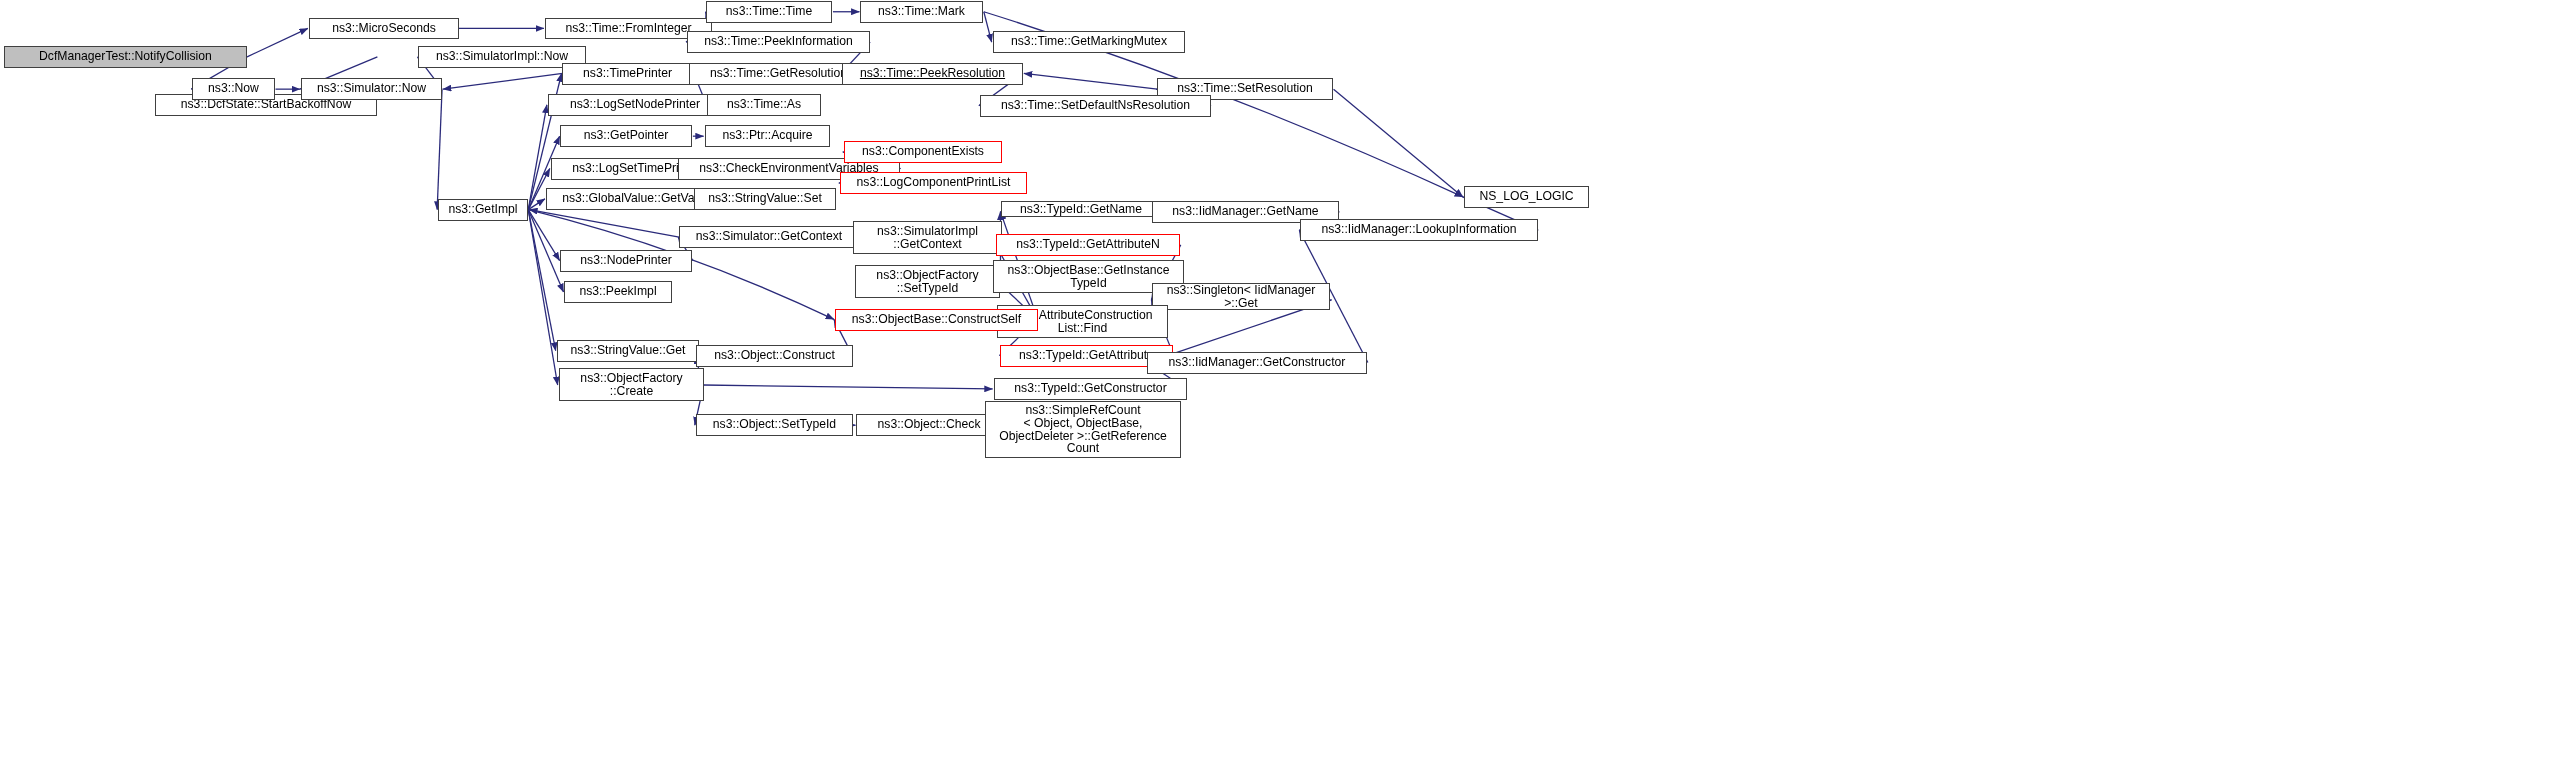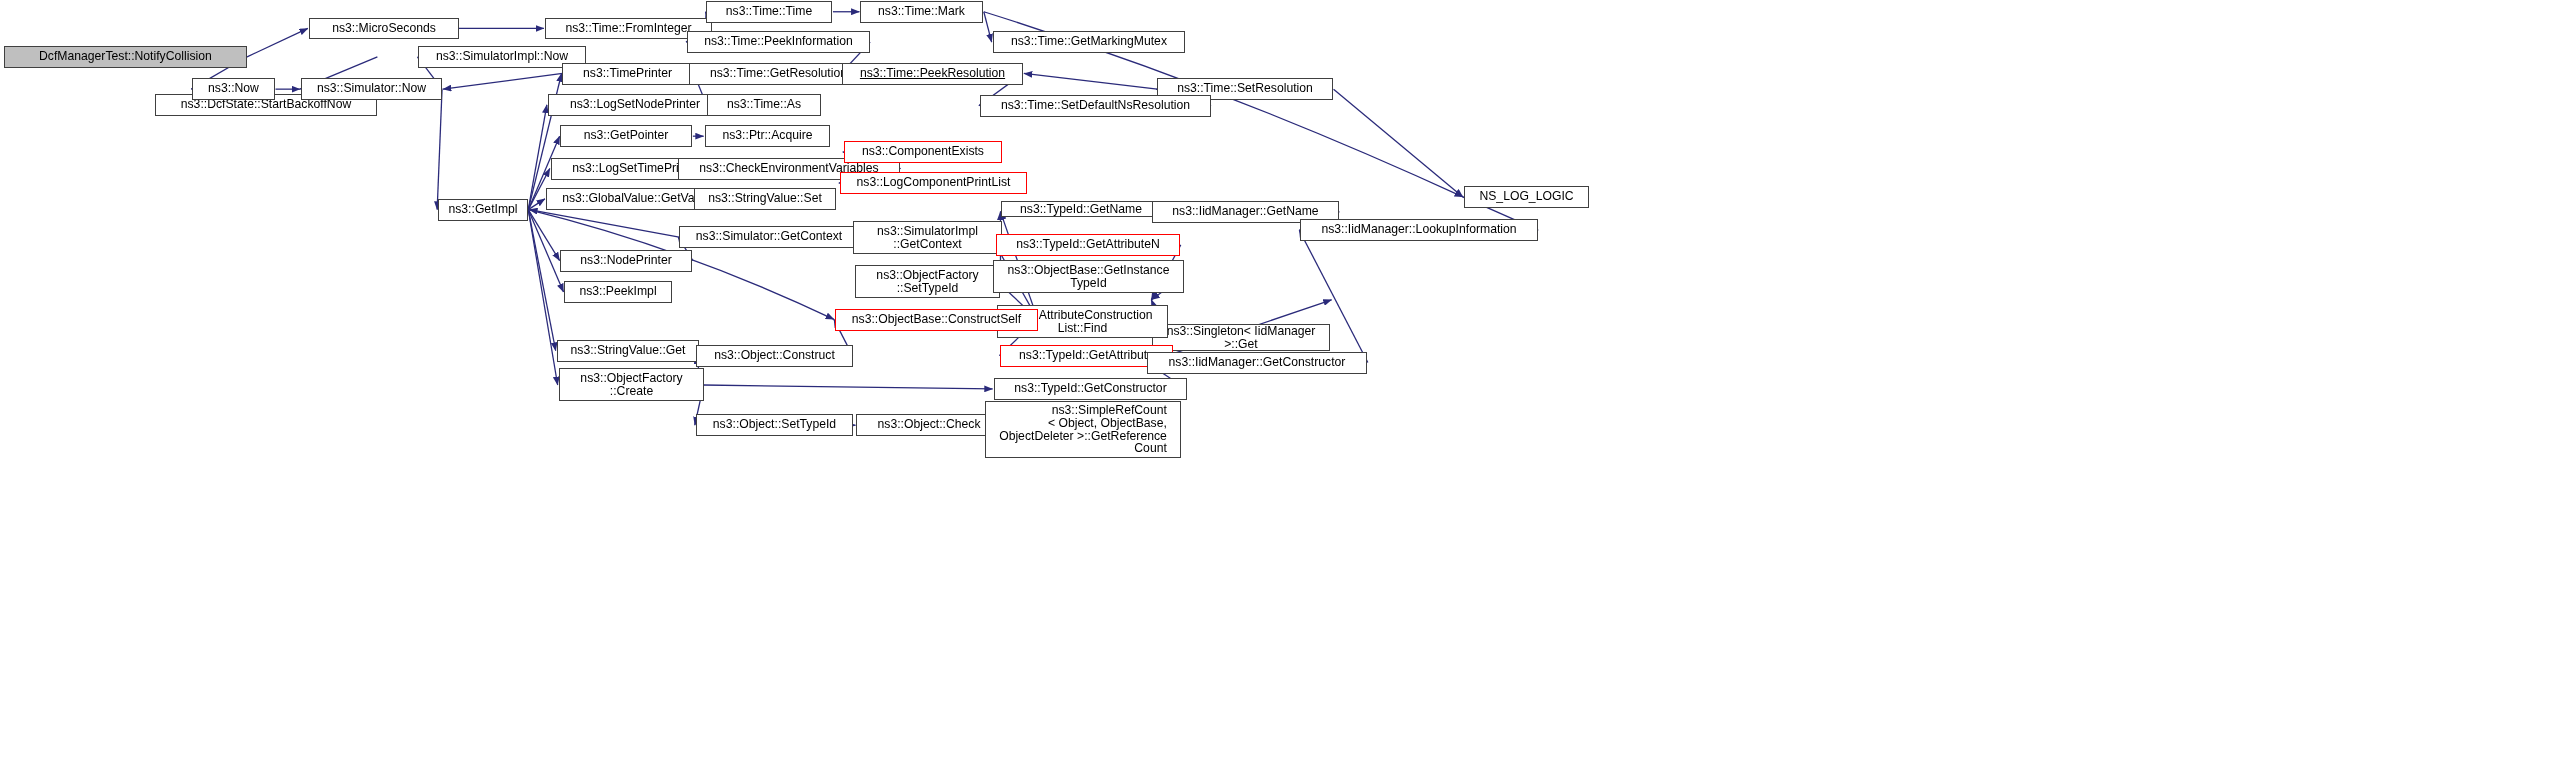--- a/index.html
+++ b/index.html
@@ -123,33 +123,33 @@
       <div class="node" style="left: 855px; top: 265px; width: 145px; height: 33px;">ns3::ObjectFactory
 ::SetTypeId</div>
       <div class="node" style="left: 564px; top: 281px; width: 108px; height: 21.6px;">ns3::PeekImpl</div>
       <div class="node" style="left: 1001px; top: 201px; width: 160px; height: 16px;">ns3::TypeId::GetName</div>
       <div class="node" style="left: 1152px; top: 201px; width: 187px; height: 21.6px;">ns3::IidManager::GetName</div>
       <div class="node" style="left: 1300px; top: 219px; width: 238px; height: 21.6px; text-align: right;">ns3::IidManager::LookupInformation</div>
       <div class="node" style="left: 1464px; top: 186px; width: 125px; height: 21.6px;">NS_LOG_LOGIC</div>
       <div class="node red" style="left: 996px; top: 234px; width: 184px; height: 21.6px;">ns3::TypeId::GetAttributeN</div>
       <div class="node" style="left: 993px; top: 260px; width: 191px; height: 33px;">ns3::ObjectBase::GetInstance
 TypeId</div>
-      <div class="node" style="left: 1152px; top: 283px; width: 178px; height: 27px; margin-top: 41px;">ns3::Singleton&lt; IidManager
+      <div class="node" style="left: 1152px; top: 283px; width: 178px; height: 27px;">ns3::Singleton&lt; IidManager
  &gt;::Get</div>
       <div class="node" style="left: 997px; top: 305px; width: 171px; height: 33px;">ns3::AttributeConstruction
 List::Find</div>
       <div class="node red" style="left: 835px; top: 309px; width: 203px; height: 21.6px;">ns3::ObjectBase::ConstructSelf</div>
       <div class="node red" style="left: 1000px; top: 345px; width: 173px; height: 21.6px;">ns3::TypeId::GetAttribute</div>
       <div class="node" style="left: 1147px; top: 352px; width: 220px; height: 21.6px;">ns3::IidManager::GetConstructor</div>
       <div class="node" style="left: 557px; top: 340px; width: 142px; height: 21.6px;">ns3::StringValue::Get</div>
       <div class="node" style="left: 696px; top: 345px; width: 157px; height: 21.6px;">ns3::Object::Construct</div>
       <div class="node" style="left: 559px; top: 368px; width: 145px; height: 33px;">ns3::ObjectFactory
 ::Create</div>
       <div class="node" style="left: 994px; top: 378px; width: 193px; height: 21.6px;">ns3::TypeId::GetConstructor</div>
       <div class="node" style="left: 696px; top: 414px; width: 157px; height: 21.6px;">ns3::Object::SetTypeId</div>
       <div class="node" style="left: 856px; top: 414px; width: 146px; height: 21.6px;">ns3::Object::Check</div>
-      <div class="node" style="left: 985px; top: 401px; width: 196px; height: 57px; text-align: right;">ns3::SimpleRefCount
+      <div class="node" style="left: 985px; top: 401px; width: 196px; height: 57px;">ns3::SimpleRefCount
 &lt; Object, ObjectBase,
 ObjectDeleter &gt;::GetReference
 Count</div>
     </div>
 </div>
 
 
 </body></html>

